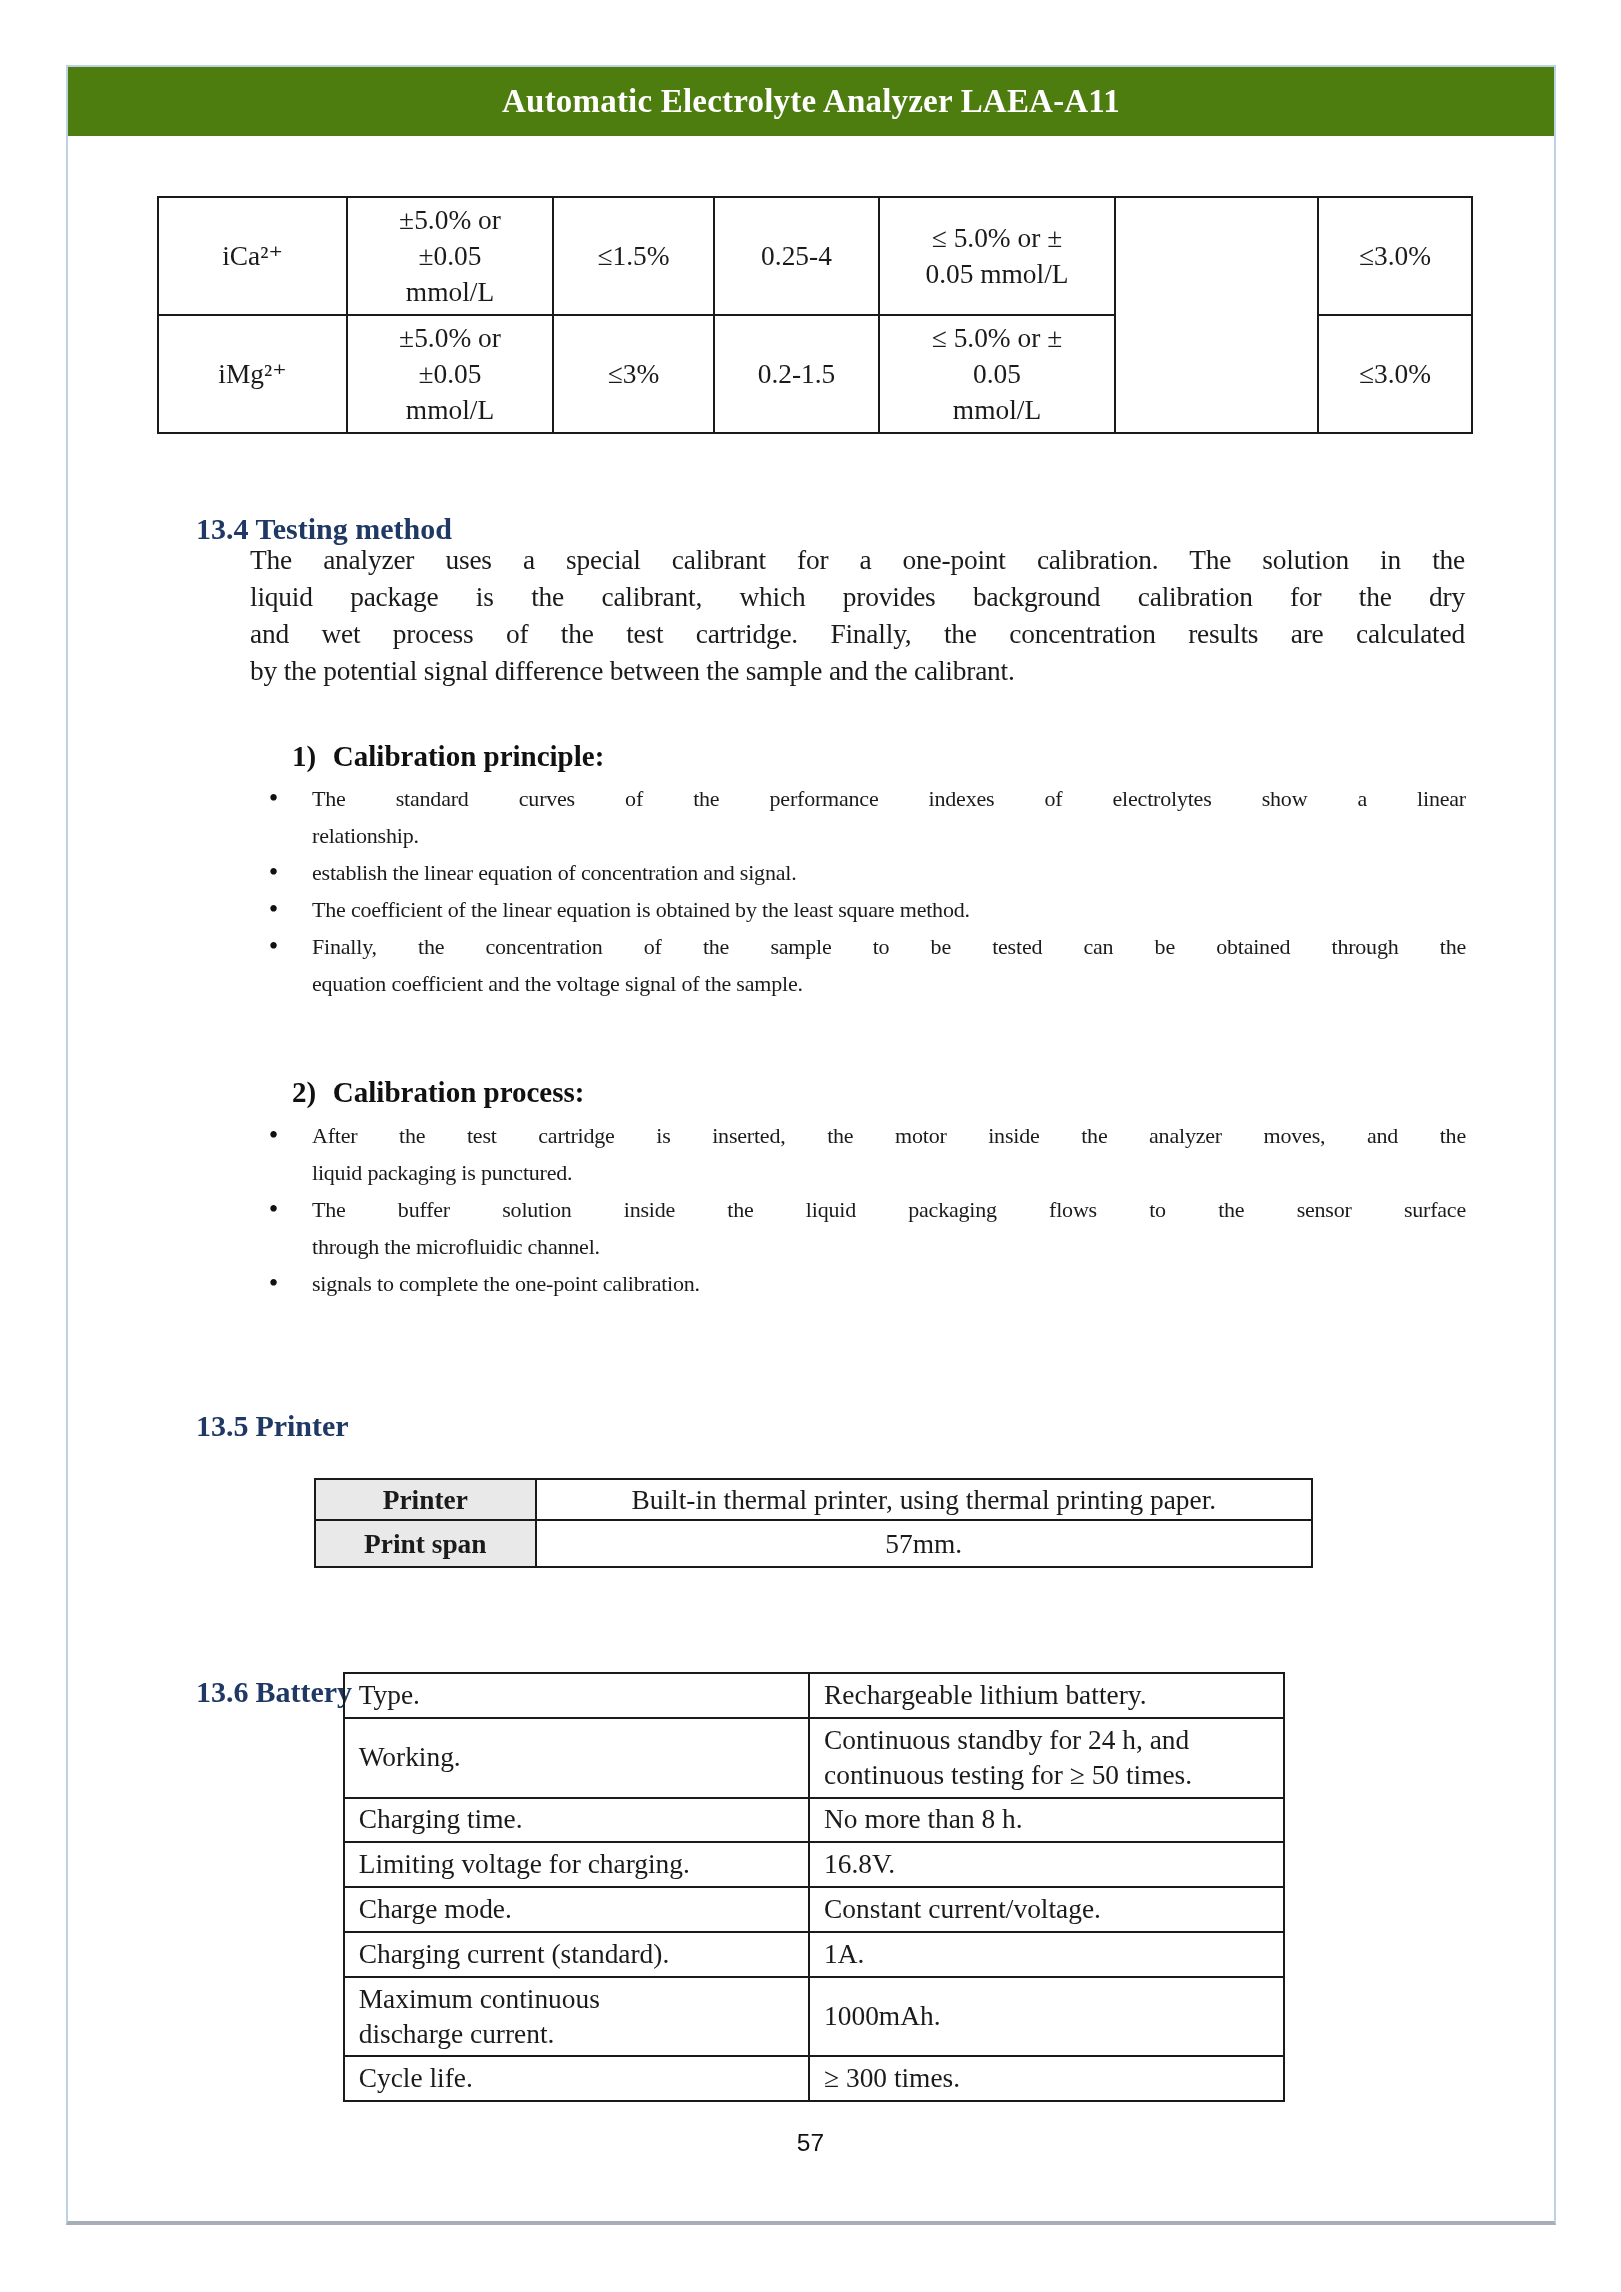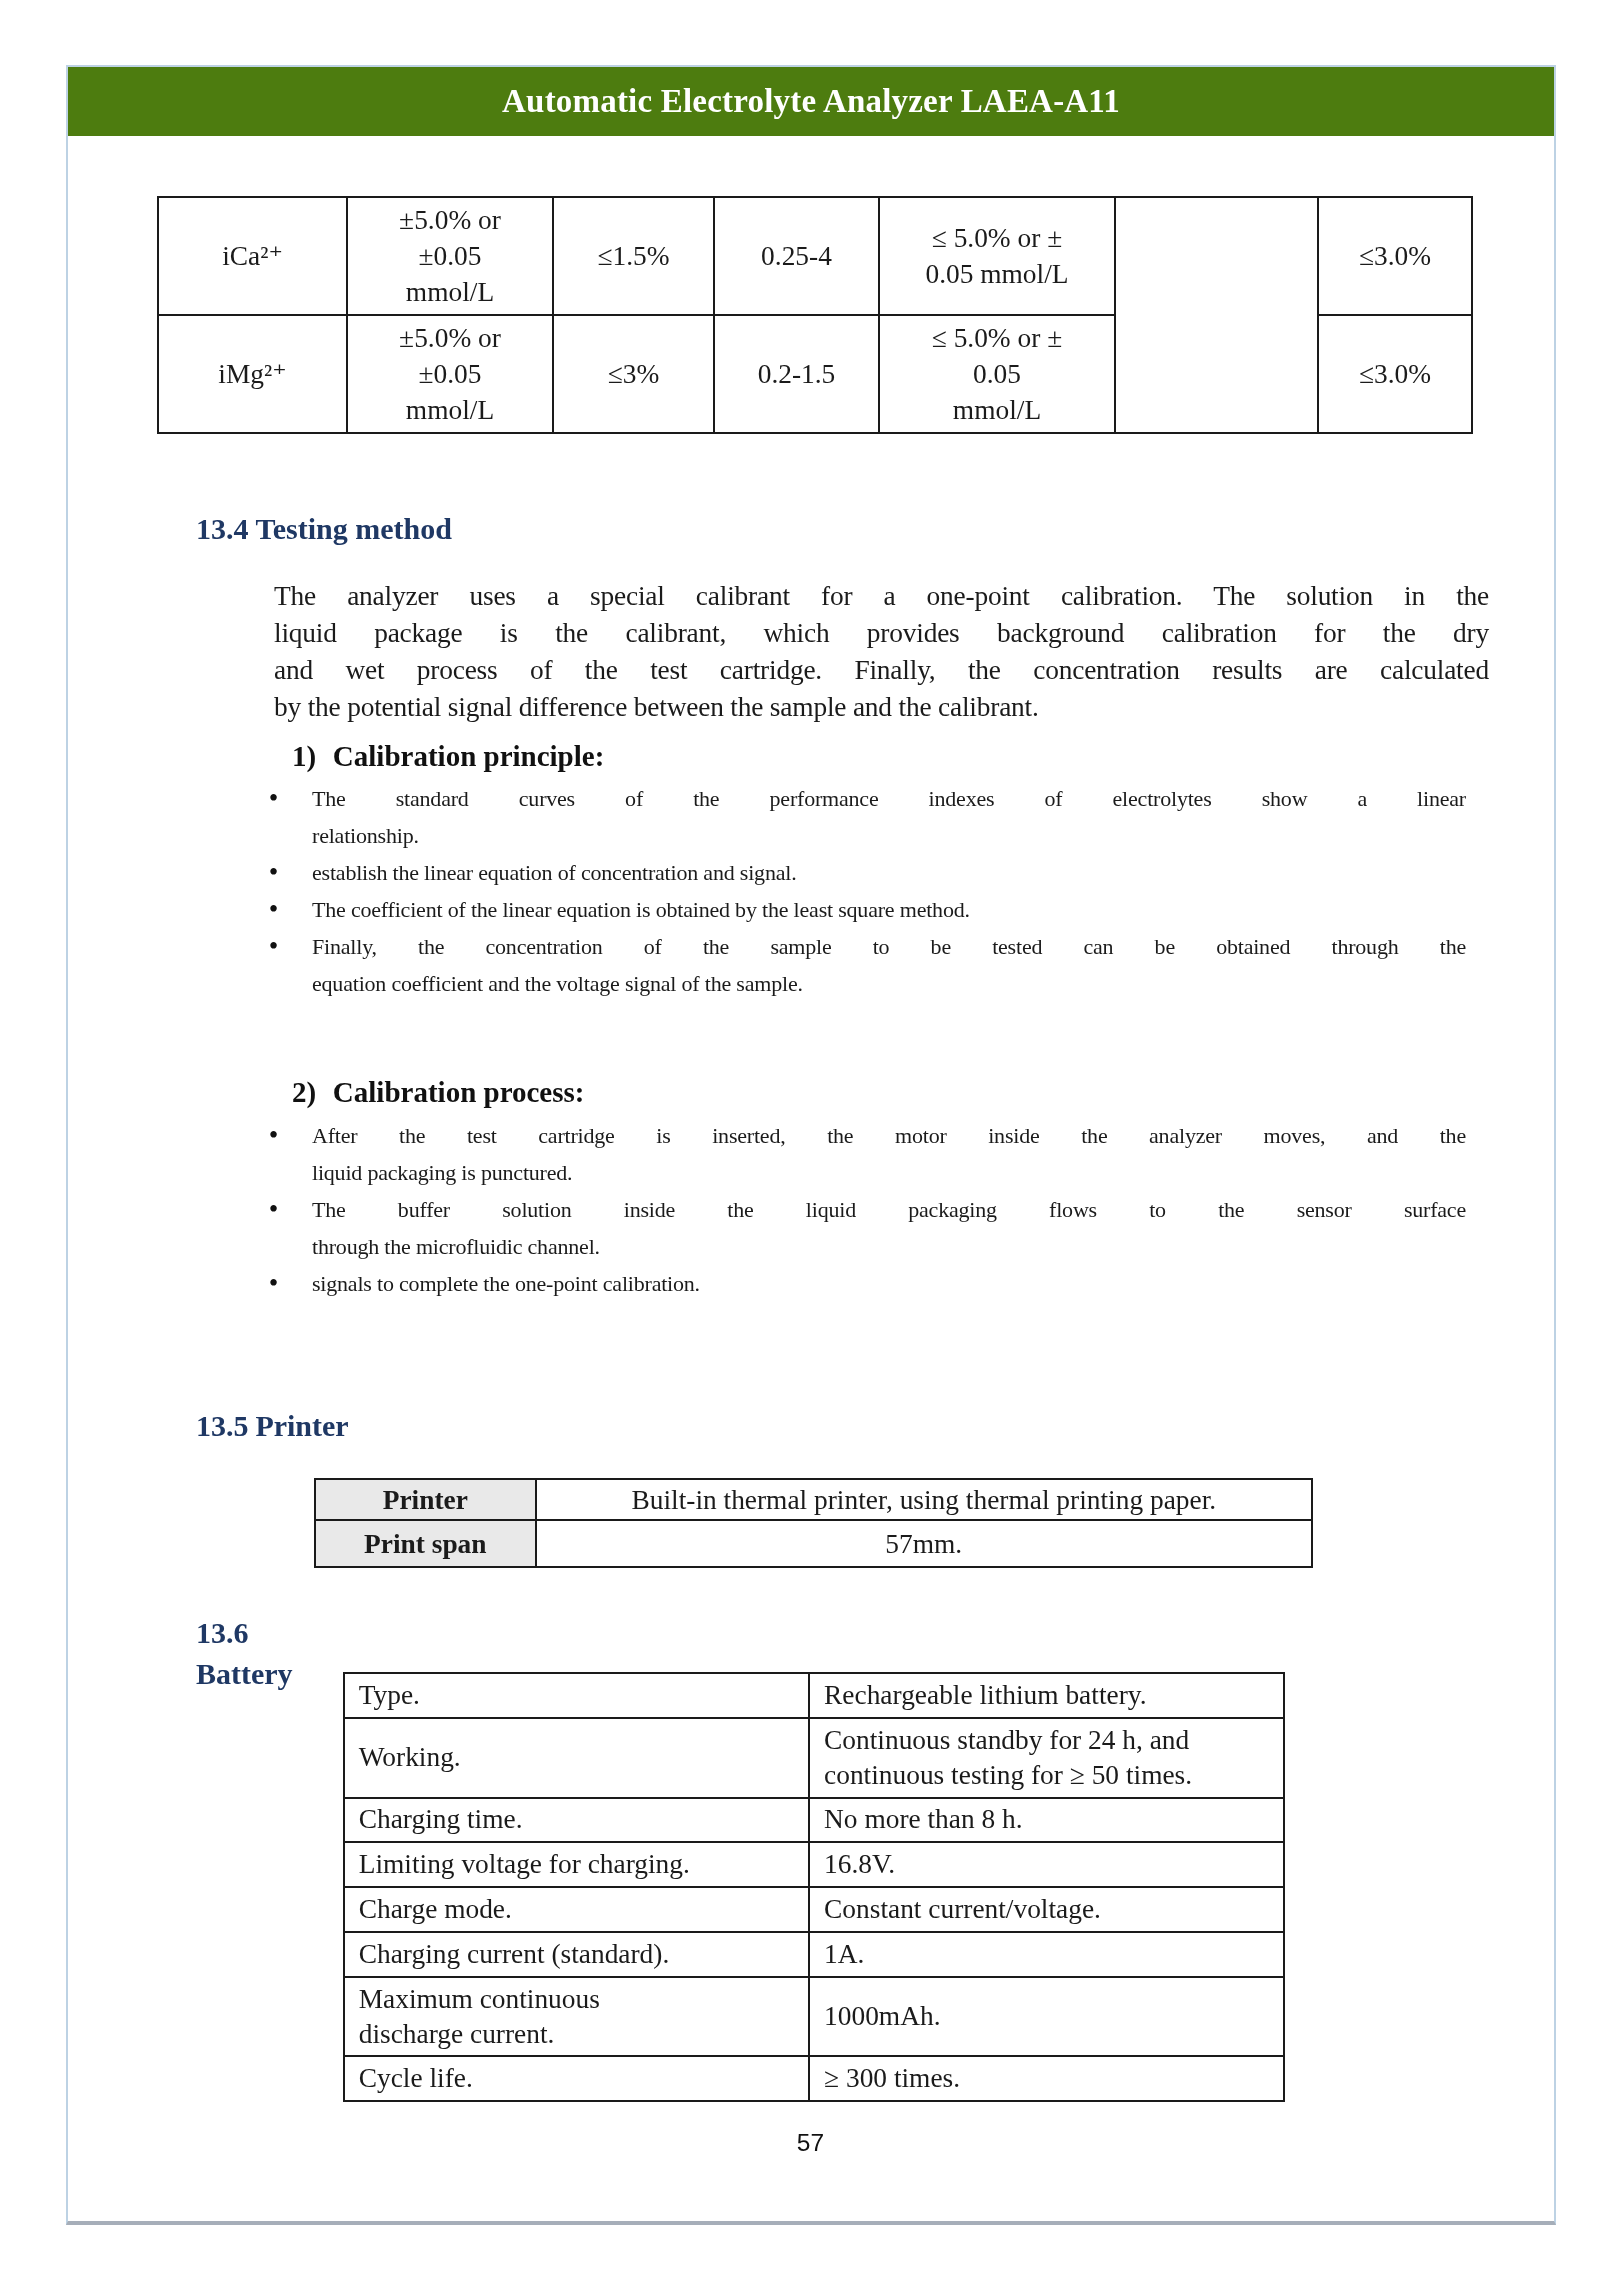--- a/index.html
+++ b/index.html
@@ -90,21 +90,21 @@
       <td>≤3.0%</td>
     </tr>
   </tbody>
     </table>
 
   <div class="h-main" style="left:196px;top:512px;">
     <span>13.4</span>
     <span>Testing method</span>
   </div>
 
-  <div class="para" style="top:578px;margin-left:24px;">
+  <div class="para" style="top:542px;">
     <div class="line jl">The analyzer uses a special calibrant for a one-point calibration. The solution in the</div>
     <div class="line jl">liquid package is the calibrant, which provides background calibration for the dry</div>
     <div class="line jl">and wet process of the test cartridge. Finally, the concentration results are calculated</div>
     <div class="line">by the potential signal difference between the sample and the calibrant.</div>
   </div>
 
   <div class="h-sub" style="left:292px;top:740px;">
     <span>1)</span>
     <span>Calibration principle:</span>
   </div>
@@ -156,21 +156,21 @@
       <td class="lbl">Printer</td>
       <td class="val">Built-in thermal printer, using thermal printing paper.</td>
     </tr>
     <tr>
       <td class="lbl">Print span</td>
       <td class="val">57mm.</td>
     </tr>
   </tbody>
     </table>
 
-  <div class="h-main" style="left:196px;top:1616px;flex-direction:column;">
+  <div class="h-main" style="left:196px;top:1675px;">
     <span>13.6</span>
     <span>Battery</span>
   </div>
 
   <table class="battery-table">
     <tbody>
         <tr>
       <td class="c1">Type.</td>
       <td>Rechargeable lithium battery.</td>
     </tr>

